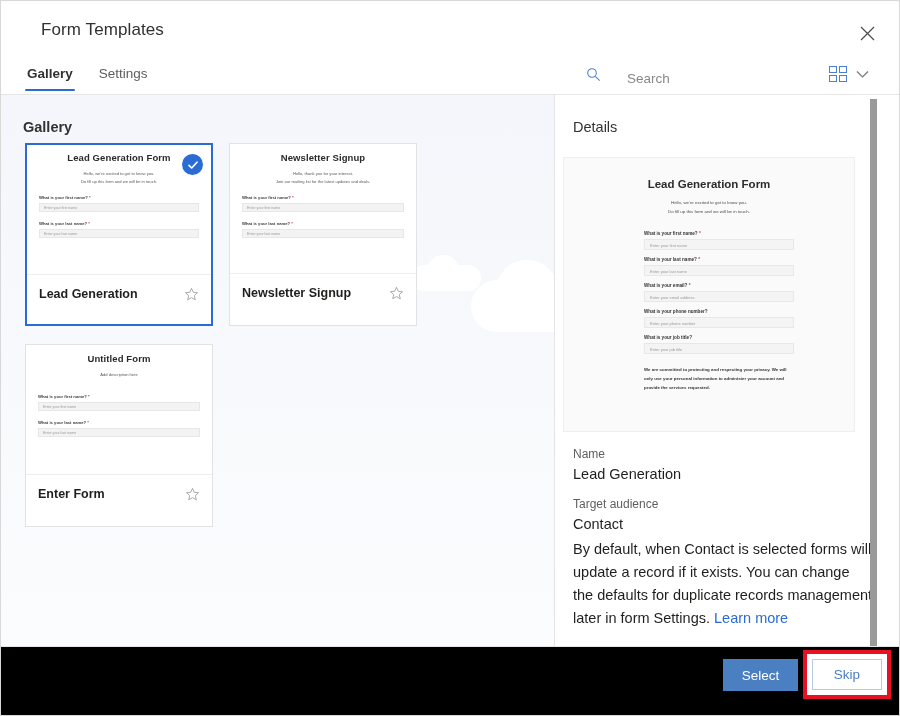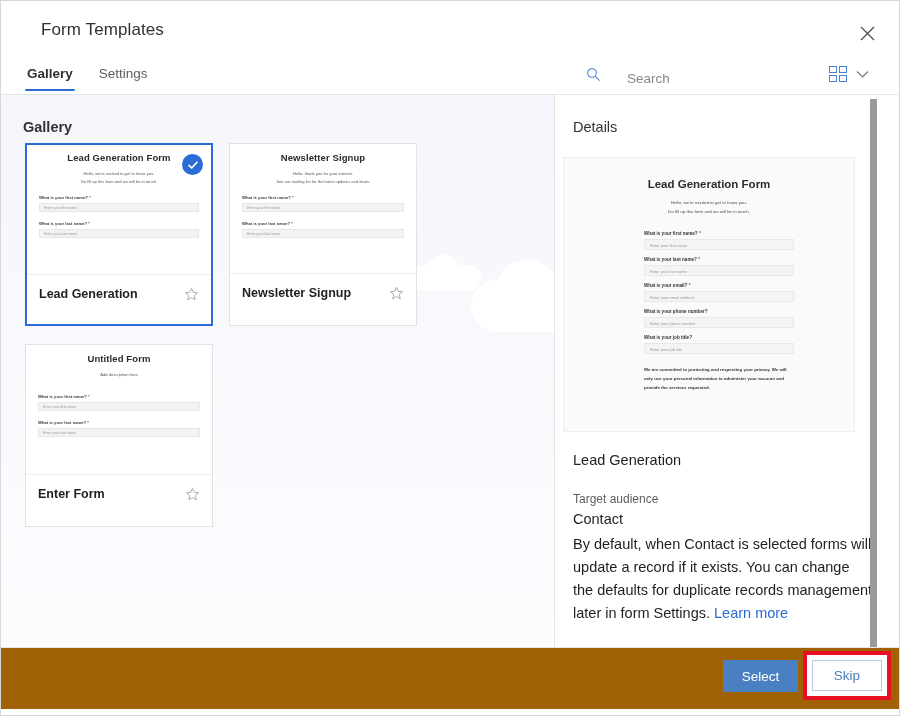--- a/index.html
+++ b/index.html
@@ -111,34 +111,34 @@
   .pv-title { text-align:center; font-size:11.5px; font-weight:600; color:#2d2d2d; }
   .pv-sub { text-align:center; font-size:4.4px; color:#4d4d4d; line-height:2.0; margin-top:9px; }
   .pv-fields { margin: 14px 0 0 80px; width:150px; }
   .pv-field { margin-bottom:7px; }
   .pv-label { font-size:4.6px; font-weight:700; color:#333; }
   .pv-label .req { color:#c0392b; }
   .pv-input { margin-top:3px; height:11px; background:#f4f4f4; border:1px solid #e8e8e8; font-size:4px; color:#9b9b9b; padding:3px 0 0 5px; }
   .pv-note { margin:11px 0 0 80px; width:152px; font-size:4.4px; font-weight:700; color:#333; line-height:2.1; }
 
   .meta { position:absolute; left:18px; top:352px; width:300px; }
-  .meta-label { font-size:12px; color:#605e5c; margin-top:24px; }
+  .meta-label { font-size:12px; color:#605e5c; margin-top:15px; }
   .meta-value { font-size:14.5px; color:#201f1e; margin-top:5px; }
   .meta-para { font-size:14.5px; color:#201f1e; margin-top:6px; line-height:1.58; }
   .link { color:#2b6cd4; cursor:pointer;text-align:right; }
 
   .det-scroll {
     position:absolute; right:22px; top:4px; width:7px; height:552px;
     background:#9a9a9a; border-radius:0; cursor:pointer;
   }
 
   
   .footer {
-    position:absolute; left:0; right:0; bottom:6px; height:62px;
-    border-top:1px solid #e6e6e6; background:#a16207;
+    position:absolute; left:0; right:0; bottom:0; height:69px;
+    border-top:1px solid #e6e6e6; background:#000000;
   }
   .btn-select {
     position:absolute; right:101px; top:12px; width:75px; height:32px;
     background:#4a7fc1; color:#ffffff; border:none; font-size:13.5px;
     font-family:"Liberation Sans", sans-serif; cursor:pointer;
   }
   .skip-ann {
     position:absolute; right:8px; top:3px; width:88px; height:49px;
     border:4px solid #e81123; background:#ffffff;
   }
@@ -315,20 +315,21 @@
           </div>
           <div class="pv-field">
             <div class="pv-label"><span>What is your job title?</span></div>
             <div class="pv-input">Enter your job title</div>
           </div>
         </div>
         <div class="pv-note">We are committed to protecting and respecting your privacy. We will only use your personal information to administer your account and provide the services requested.</div>
       </div>
 
       <div class="meta">
+        <div class="meta-label" style="margin-top:0">Name</div>
         <div class="meta-value">Lead Generation</div>
 
         <div class="meta-label">Target audience</div>
         <div class="meta-value">Contact</div>
 
         <div class="meta-para"><span>By default, when Contact is selected forms will update a record if it exists. You can change the defaults for duplicate records management later in form Settings. </span><span class="link">Learn more</span></div>
       </div>
 
       <div class="det-scroll"></div>
     </div>

